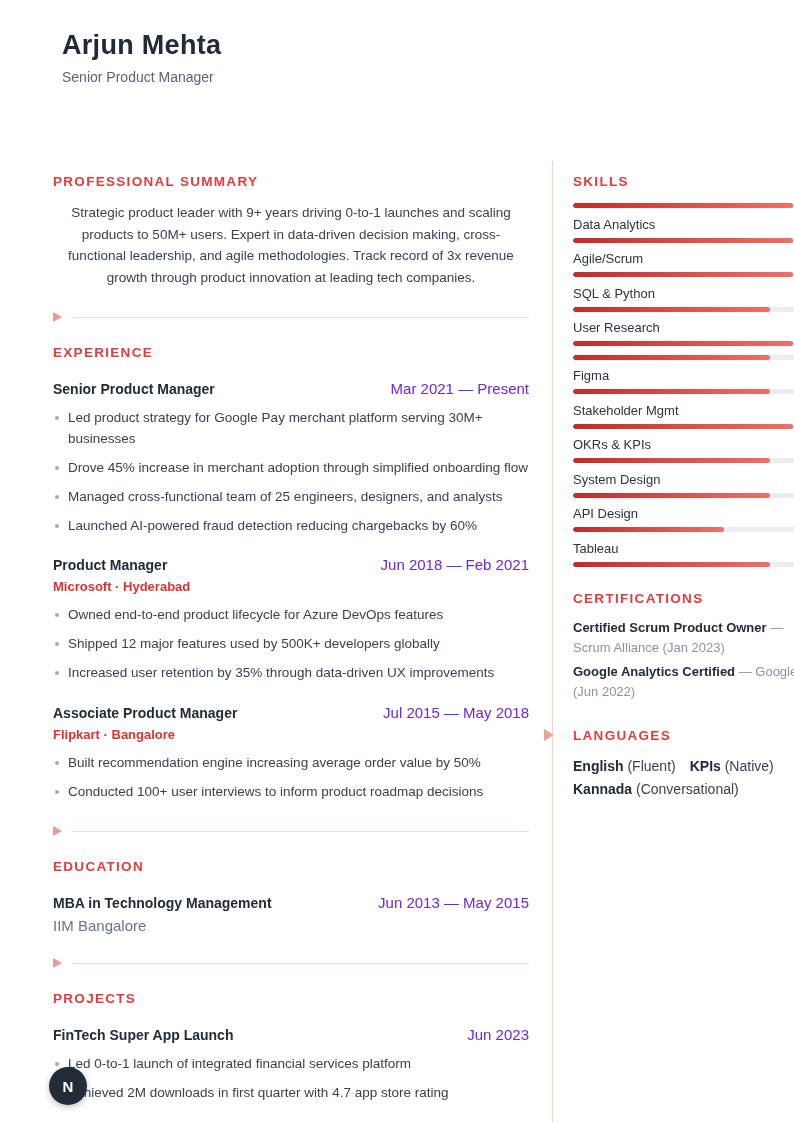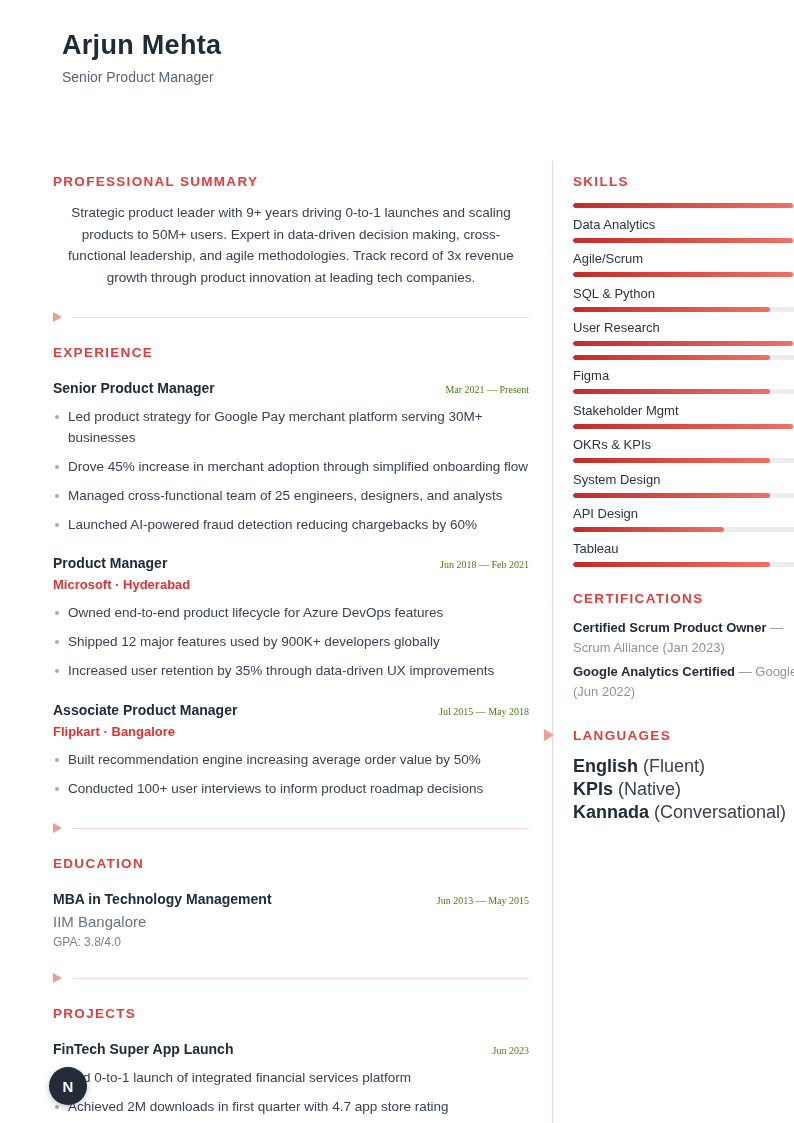--- a/index.html
+++ b/index.html
@@ -26,21 +26,21 @@
   
   .divider { display:flex; align-items:center; margin:24px 0 23px 0; }
   .divider .tri { width:0; height:0; border-left:9px solid #ee9b97;
     border-top:5.5px solid transparent; border-bottom:5.5px solid transparent; }
   .divider .line { flex:1; height:1px; background:#f6d8d6; margin-left:10px; }
 
   
   .entry { margin-top:20px; }
   .entry-head { display:flex; justify-content:space-between; align-items:baseline; }
   .entry-title { font-size:14px; font-weight:800; color:#222b38; }
-  .entry-date { font-size:10px; color:#4d7c0f; white-space:nowrap; padding-left:12px;font-family:Liberation Serif, serif; }
+  .entry-date { font-size:15px; color:#6d28d9; white-space:nowrap; padding-left:12px; }
   .entry-company { font-size:13px; font-weight:700; color:#e03131; margin-top:6px; }
   ul.bullets { list-style:none; margin-top:11px; }
   ul.bullets li { position:relative; padding-left:15px; font-size:13.5px; line-height:20.5px;
     color:#3a4250; margin-bottom:8.5px; }
   ul.bullets li::before { content:''; position:absolute; left:2px; top:8px; width:4px; height:4px;
     border-radius:50%; background:#a5abb6; }
 
   
   .edu-school { font-size:15px; color:#6b7480; margin-top:6px; }
   .edu-gpa { font-size:12px; color:#7b8390; margin-top:5px; }
@@ -56,21 +56,21 @@
   
   .certs { margin-top:12px; }
   .cert { font-size:13px; line-height:20px; margin-bottom:4px; color:#8b93a2; }
   .cert-name { font-weight:700; color:#222b38; }
 
   
   .lang-section { position:relative; margin-top:26px; }
   .lang-marker { position:absolute; left:-29px; top:1px; width:0; height:0;
     border-left:10px solid #ef9f9b; border-top:6px solid transparent; border-bottom:6px solid transparent; }
   .langs { margin-top:12px; }
-  .lang { display:inline-block; margin-right:14px; font-size:18px; line-height:23px; color:#3a4250; }
+  .lang { display:inline-block; margin-right:14px; font-size:14px; line-height:23px; color:#3a4250; }
   .lang b { color:#222b38; font-weight:700; }
 
   
   .float-badge { position:absolute; left:19px; bottom:18px; width:38px; height:38px;
     border-radius:50%; background:#222c38; color:#fff; display:flex; align-items:center;
     justify-content:center; font-size:15px; font-weight:700; box-shadow:0 2px 6px rgba(0,0,0,.25);
     cursor:pointer; }
 </style>
 </head>
 <body>
@@ -109,21 +109,21 @@
             </ul>
           </div>
           <div class="entry">
             <div class="entry-head">
               <span class="entry-title">Product Manager</span>
               <span class="entry-date">Jun 2018 — Feb 2021</span>
             </div>
             <div class="entry-company">Microsoft · Hyderabad</div>
             <ul class="bullets">
               <li>Owned end-to-end product lifecycle for Azure DevOps features</li>
-              <li>Shipped 12 major features used by 900K+ developers globally</li>
+              <li>Shipped 12 major features used by 500K+ developers globally</li>
               <li>Increased user retention by 35% through data-driven UX improvements</li>
             </ul>
           </div>
           <div class="entry">
             <div class="entry-head">
               <span class="entry-title">Associate Product Manager</span>
               <span class="entry-date">Jul 2015 — May 2018</span>
             </div>
             <div class="entry-company">Flipkart · Bangalore</div>
             <ul class="bullets">
@@ -138,21 +138,20 @@
         <span class="line"></span>
       </div>
 
       <div class="sec-heading">EDUCATION</div>
       <div class="entry">
         <div class="entry-head">
           <span class="entry-title">MBA in Technology Management</span>
           <span class="entry-date">Jun 2013 — May 2015</span>
         </div>
         <div class="edu-school">IIM Bangalore</div>
-        <div class="edu-gpa">GPA: 3.8/4.0</div>
       </div>
 
       <div class="divider">
         <span class="tri"></span>
         <span class="line"></span>
       </div>
 
       <div class="sec-heading">PROJECTS</div>
       <div id="projects">
           <div class="entry">

